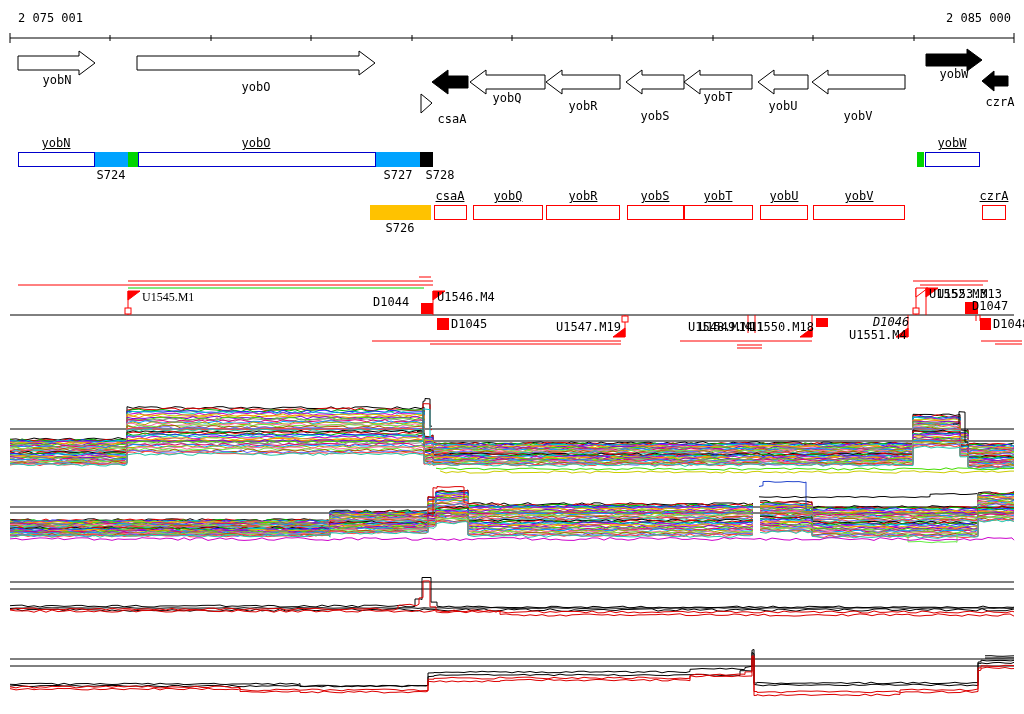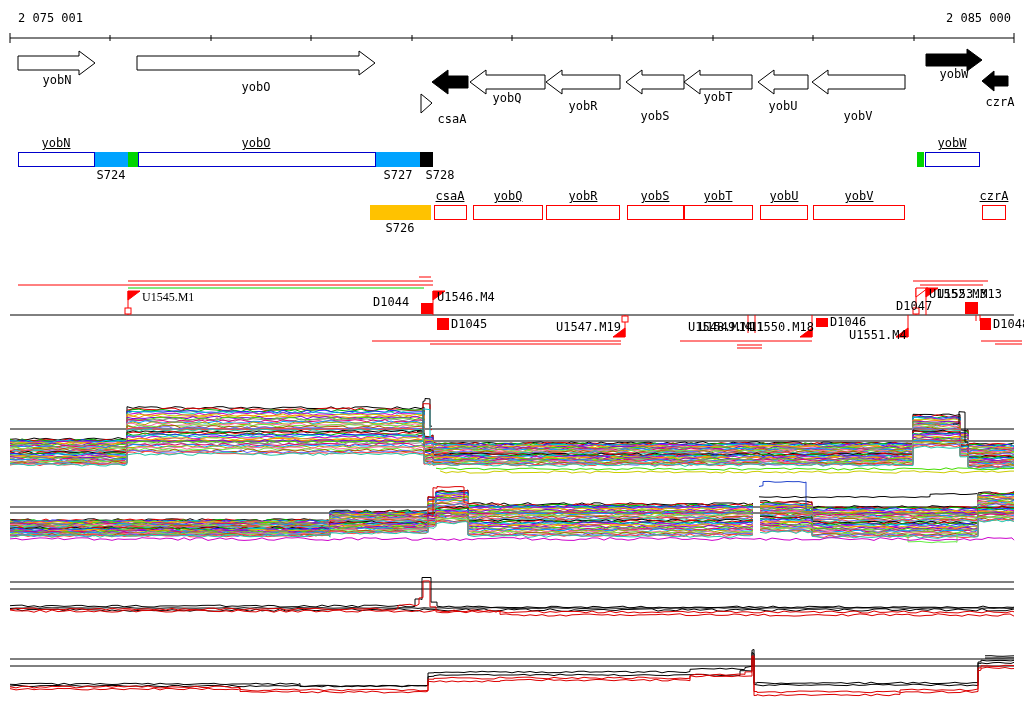--- a/index.html
+++ b/index.html
@@ -267,22 +267,22 @@
       <div class="lbl" style="left: 437px; top: 291px;">U1546.M4</div>
       <div class="lbl" style="left: 929px; top: 288px;">U1552.M3</div>
       <div class="lbl" style="left: 937px; top: 288px;">U1553.M13</div>
       <div class="lbl" style="left: 556px; top: 321px;">U1547.M19</div>
       <div class="lbl" style="left: 688px; top: 321px;">U1548.M14</div>
       <div class="lbl" style="left: 699px; top: 321px;">U1549.M11</div>
       <div class="lbl" style="left: 749px; top: 321px;">U1550.M18</div>
       <div class="lbl" style="left: 849px; top: 329px;">U1551.M4</div>
       <div class="lbl" style="left: 373px; top: 296px;">D1044</div>
       <div class="lbl" style="left: 451px; top: 318px;">D1045</div>
-      <div class="lbl" style="left: 830px; top: 316px;">D1046</div>
-      <div class="lbl" style="left: 896px; top: 300px;">D1047</div>
+      <div class="lbl" style="left: 873px; top: 316px; font-style: italic;">D1046</div>
+      <div class="lbl" style="left: 972px; top: 300px;">D1047</div>
       <div class="lbl" style="left: 993px; top: 318px;">D1048</div>
     </div>
 <div class="fbox" style="left: 18px; top: 152px; width: 77px; border-color: rgb(0, 0, 204);"></div>
     <div class="fbox" style="left: 138px; top: 152px; width: 238px; border-color: rgb(0, 0, 204);"></div>
     <div class="fbox" style="left: 925px; top: 152px; width: 55px; border-color: rgb(0, 0, 204);"></div>
     <div class="fbox" style="left: 434px; top: 205px; width: 33px; border-color: rgb(255, 0, 0);"></div>
     <div class="fbox" style="left: 473px; top: 205px; width: 70px; border-color: rgb(255, 0, 0);"></div>
     <div class="fbox" style="left: 546px; top: 205px; width: 74px; border-color: rgb(255, 0, 0);"></div>
     <div class="fbox" style="left: 627px; top: 205px; width: 57px; border-color: rgb(255, 0, 0);"></div>
     <div class="fbox" style="left: 684px; top: 205px; width: 69px; border-color: rgb(255, 0, 0);"></div>

